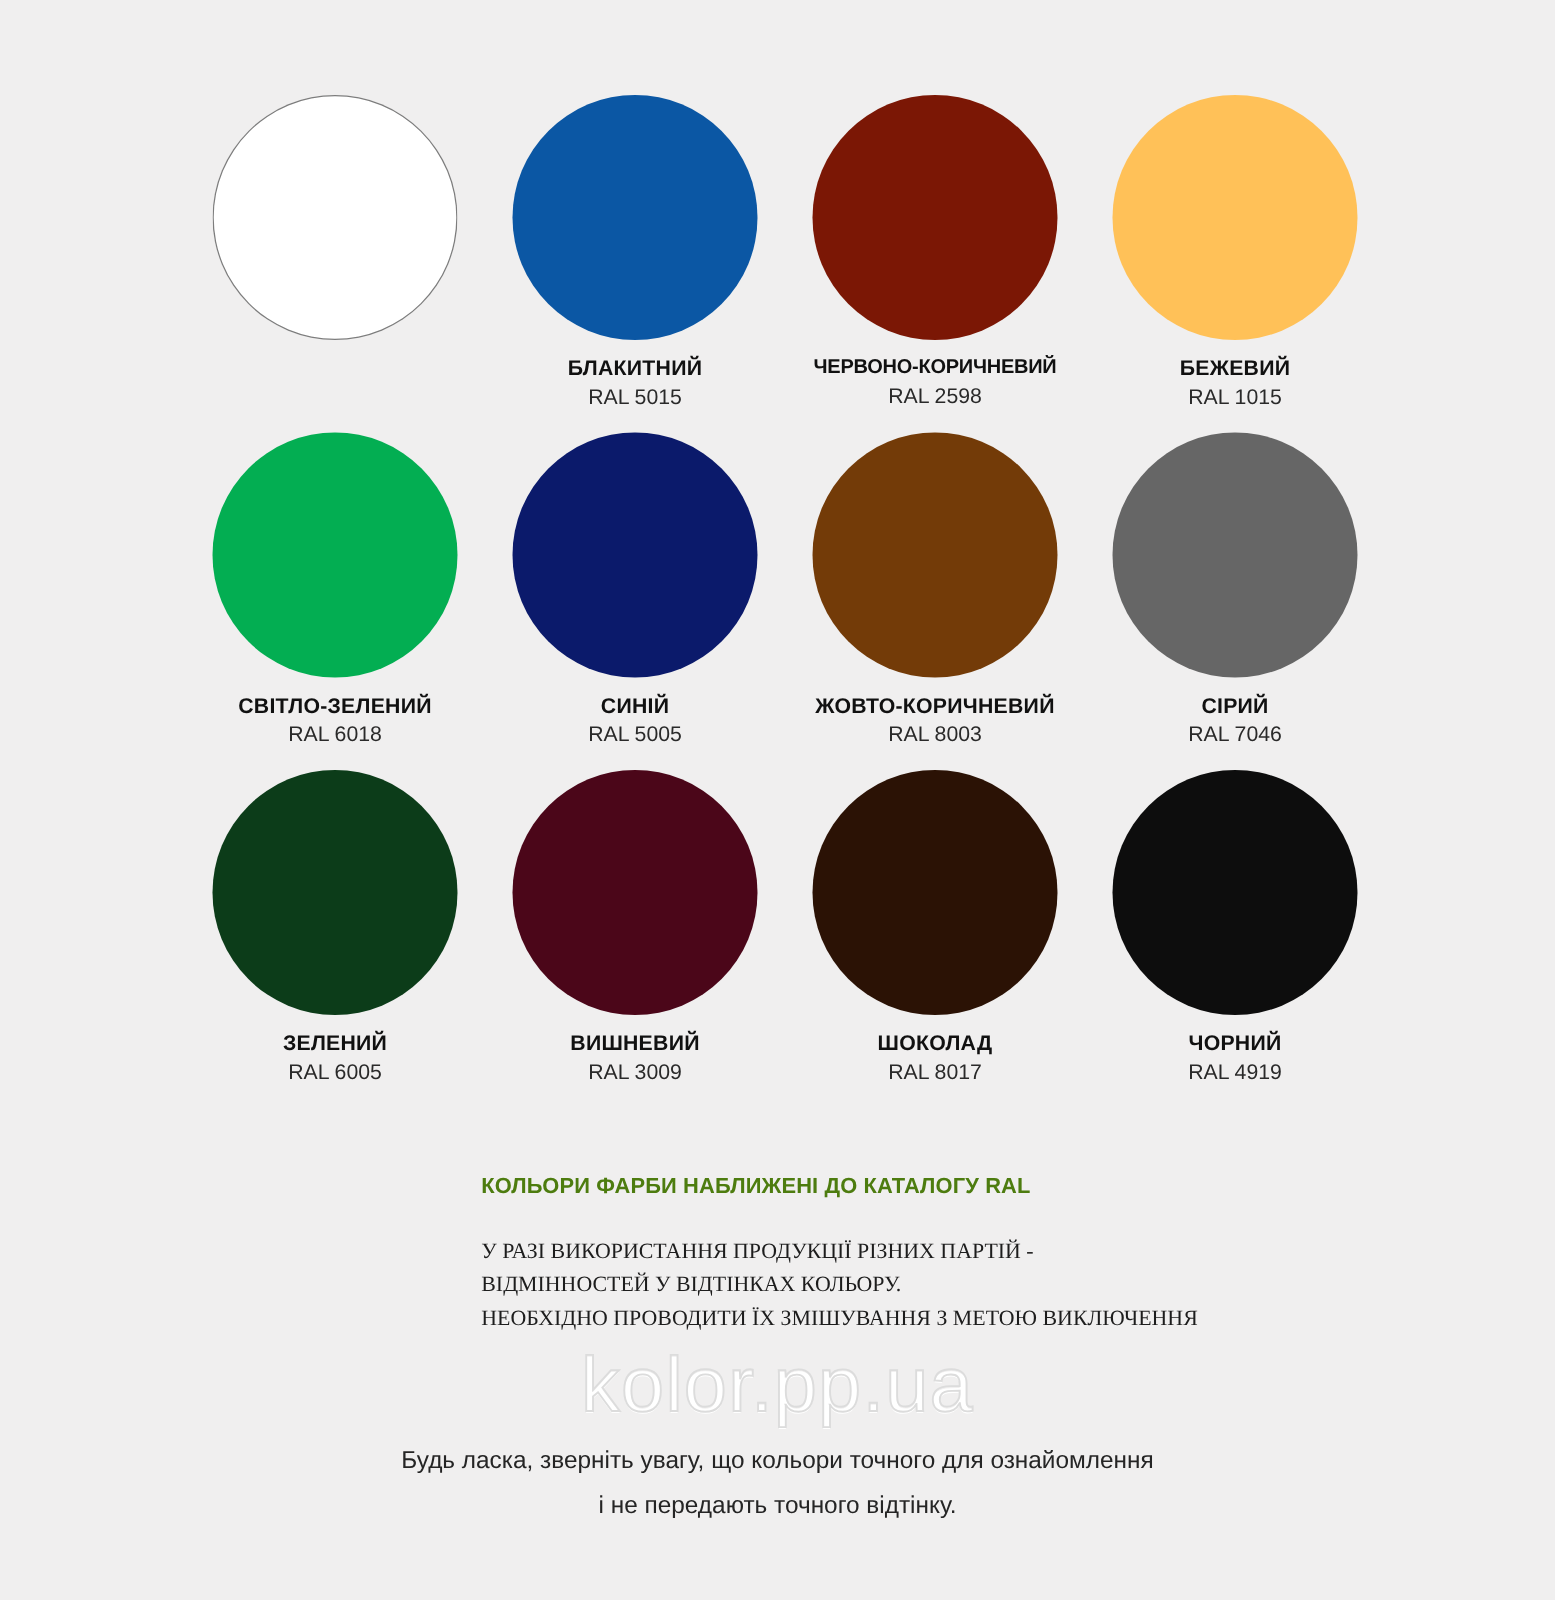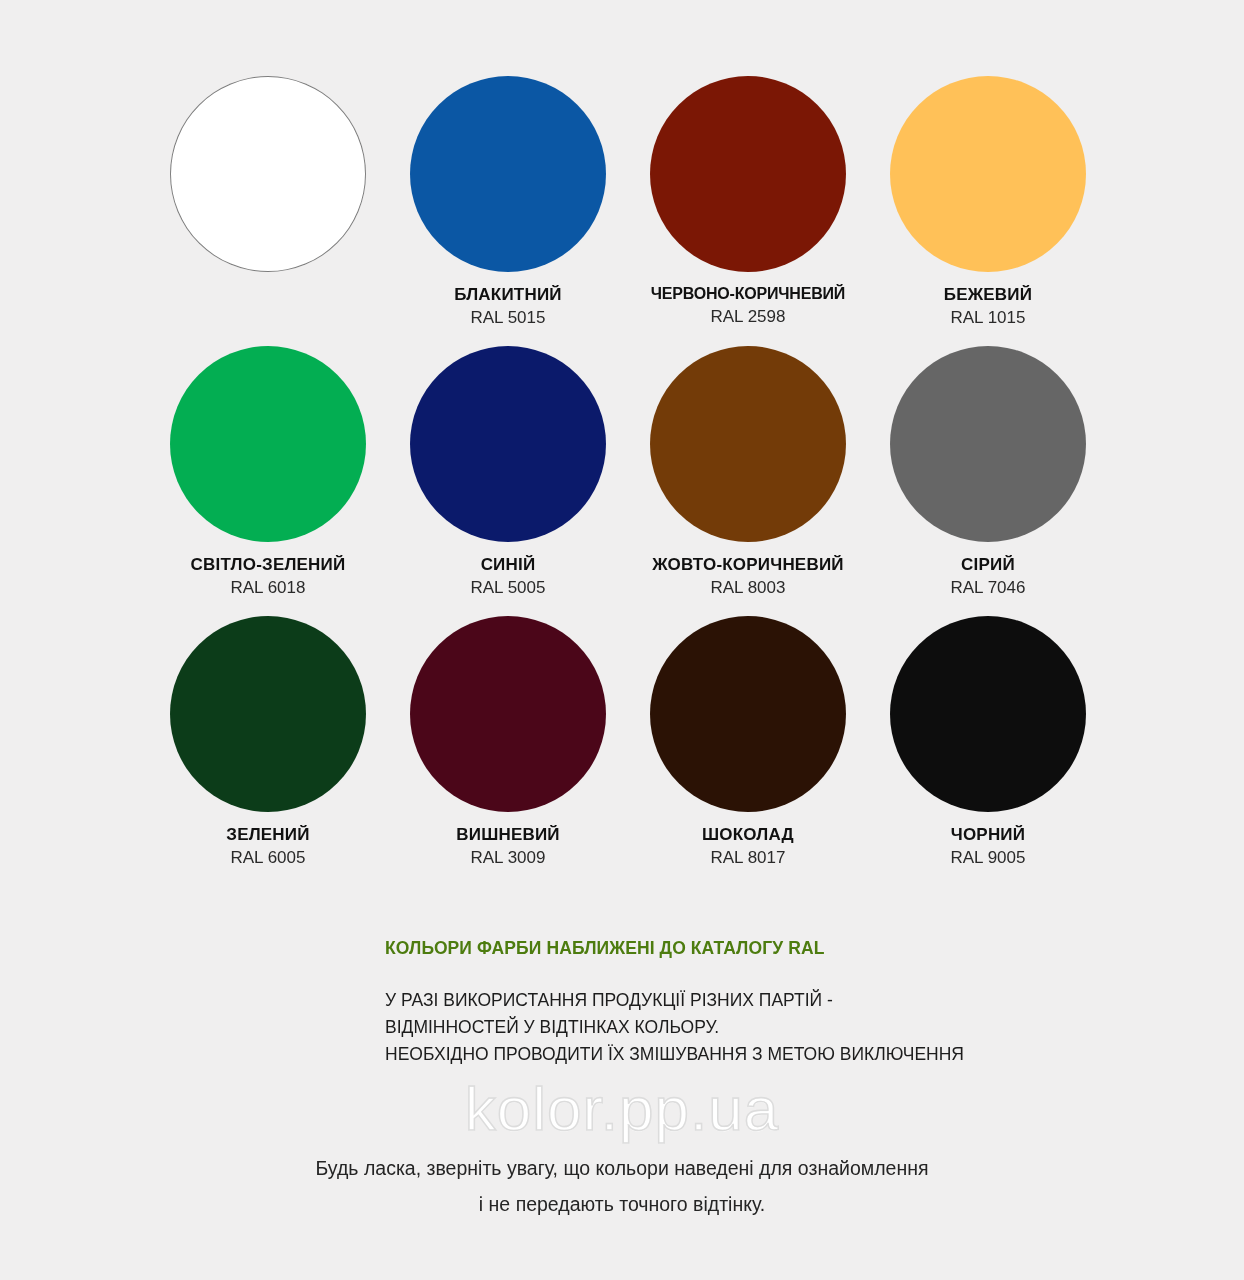--- a/index.html
+++ b/index.html
@@ -97,20 +97,21 @@
     letter-spacing: 0.1px;
     color: #4d7c0f;
     margin: 0 0 28px 0;
     line-height: 1.2;
   }
   .note-body {
     font-size: 17.5px;
     line-height: 1.55;
     color: #1d1d1d;
     margin: 0;
+    font-family: Liberation Serif, serif;
   }
   .note-body span {
     display: block;
     white-space: nowrap;
   }
 
   
   .watermark {
     position: absolute;
     left: 0;
@@ -243,34 +244,34 @@
           <div class="name">ШОКОЛАД</div>
           <div class="ral">RAL 8017</div>
         </div>
       </div>
       <div class="cell">
         <div class="swatch-wrap">
           <div class="swatch" style="background: rgb(13, 13, 13);"></div>
         </div>
         <div class="caption">
           <div class="name">ЧОРНИЙ</div>
-          <div class="ral">RAL 9005</div>
+          <div class="ral">RAL 4919</div>
         </div>
       </div>
     </div>
 
   <div class="note">
     <div class="note-title">КОЛЬОРИ ФАРБИ НАБЛИЖЕНІ ДО КАТАЛОГУ RAL</div>
     <div class="note-body">
       <span>У РАЗІ ВИКОРИСТАННЯ ПРОДУКЦІЇ РІЗНИХ ПАРТІЙ -</span>
       <span>ВІДМІННОСТЕЙ У ВІДТІНКАХ КОЛЬОРУ.</span>
       <span>НЕОБХІДНО ПРОВОДИТИ ЇХ ЗМІШУВАННЯ З МЕТОЮ ВИКЛЮЧЕННЯ</span>
     </div>
   </div>
 
   <div class="watermark">kolor.pp.ua</div>
 
   <div class="disclaimer">
-    <span>Будь ласка, зверніть увагу, що кольори наведені для ознайомлення</span>
+    <span>Будь ласка, зверніть увагу, що кольори точного для ознайомлення</span>
     <span>і не передають точного відтінку.</span>
   </div>
 
 </div>
 
 </body></html>

